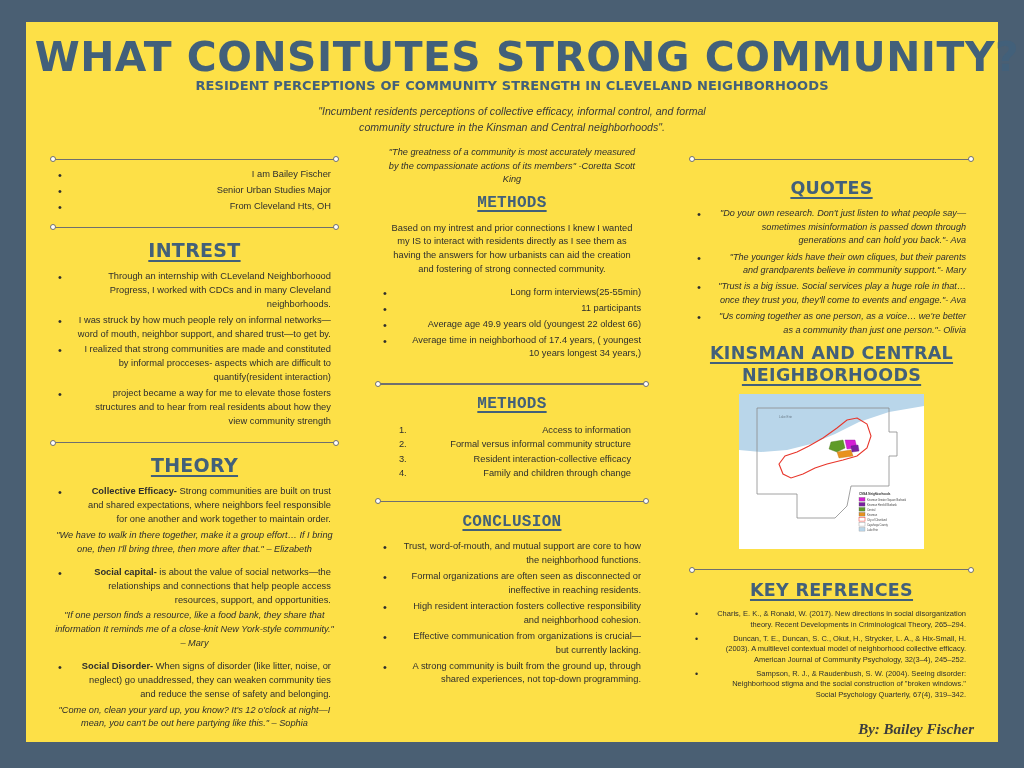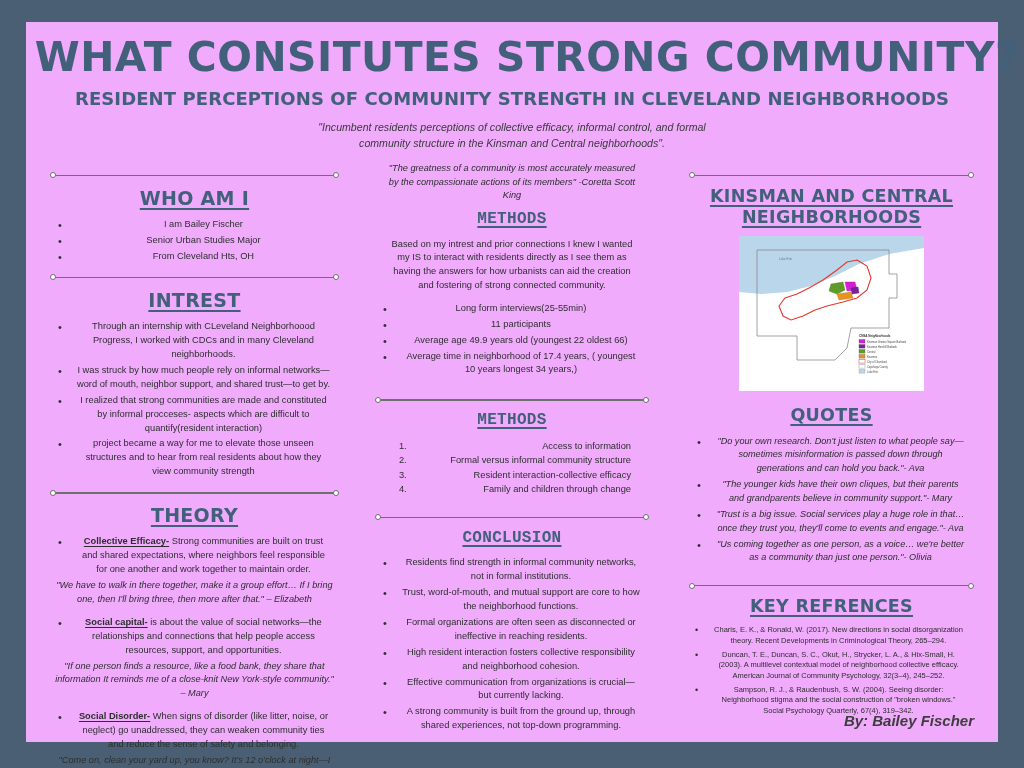--- a/index.html
+++ b/index.html
@@ -9,44 +9,43 @@
     background: #4a5f73;
     overflow: hidden;
   }
   #poster-frame {
     width: 1024px; height: 768px;
     background: #4a5f73;
     padding: 22px 26px 26px 26px;
   }
   #poster {
     width: 100%; height: 100%;
-    background: #f0abfc;
+    background: #fde047;
     position: relative;
     padding: 14px 18px 10px 18px;
   }
 
   
   #header { text-align: center; }
   .poster-title {
     font-family: "DejaVu Sans", sans-serif;
     font-weight: 700;
     font-size: 40px;
     letter-spacing: 0.5px;
     color: #42607a;
     line-height: 1.05;
     white-space: nowrap;
     transform: scaleX(1.02);
   }
   .poster-subtitle {
     font-family: "DejaVu Sans", sans-serif;
     font-weight: 700;
-    font-size: 18px;
+    font-size: 13px;
     letter-spacing: 0.1px;
     color: #42607a;
-    margin-top: 10px;
     white-space: nowrap;
   }
   .poster-tagline {
     font-family: "Liberation Sans", sans-serif;
     font-style: italic;
     font-size: 10.6px;
     color: #3a3a3a;
     line-height: 1.5;
     margin-top: 11px;
   }
@@ -114,21 +113,21 @@
     text-align: center;
     padding: 0 12px;
   }
 
   
   ul.blist { list-style: none; }
   ul.blist > li {
     position: relative;
     padding-left: 26px;
     padding-right: 8px;
-    text-align: center;
+    text-align: right;
     font-size: 9.3px;
     line-height: 1.5;
     color: #2e2e2e;
     margin-bottom: 2px;
   }
   ul.blist > li::before {
     content: "\2022";
     position: absolute;
     left: 8px; top: -1px;
     font-size: 11px;
@@ -164,21 +163,20 @@
     padding-left: 20px;
   }
   ol.nlist > li::before {
     content: counter(nitem) ".";
     position: absolute; left: 6px;
     font-size: 9.3px;
   }
 
   .term {
     font-weight: 700;
-    text-decoration: underline;
     text-underline-offset: 2px;
   }
   .qline {
     font-style: italic;
     font-size: 9.2px;
     line-height: 1.5;
     color: #2e2e2e;
     text-align: center;
     padding: 0 4px;
     margin: 2px 0 9px 0;
@@ -189,22 +187,22 @@
     width: 185px; height: 155px;
     margin: 6px auto 0 auto;
     position: relative;
     background: #ffffff;
   }
   #map-svg { display: block; width: 100%; height: 100%; }
 
   
   #byline {
     position: absolute;
-    right: 24px; bottom: 13px;
-    font-family: Liberation Sans, sans-serif;
+    right: 24px; bottom: 4px;
+    font-family: Liberation Serif, serif;
     font-style: italic;
     font-weight: 700;
     font-size: 15px;
     color: #3d3d3d;
   }
 </style>
 </head>
 <body>
 
 <div id="poster-frame">
@@ -223,41 +221,40 @@
 
       <div class="col" id="col-left">
 
         <div class="divider">
           <span class="dline"></span>
             <span class="dot l"></span>
             <span class="dot r"></span>
         </div>
 
         <div>
-          <div class="sec-head big">WHO AM I</div>
           <ul class="blist">
             <li>I am Bailey Fischer</li>
             <li>Senior Urban Studies Major</li>
             <li>From Cleveland Hts, OH</li>
           </ul>
         </div>
 
         <div class="divider">
           <span class="dline"></span>
             <span class="dot l"></span>
             <span class="dot r"></span>
         </div>
 
         <div>
           <div class="sec-head big">INTREST</div>
           <ul class="blist">
             <li>Through an internship with CLeveland Neighborhoood Progress, I worked with CDCs and in many Cleveland neighborhoods.</li>
             <li>I was struck by how much people rely on informal networks—word of mouth, neighbor support, and shared trust—to get by.</li>
             <li>I realized that strong communities are made and constituted by informal procceses- aspects which are difficult to quantify(resident interaction)</li>
-            <li>project became a way for me to elevate those unseen structures and to hear from real residents about how they view community strength</li>
+            <li>project became a way for me to elevate those fosters structures and to hear from real residents about how they view community strength</li>
           </ul>
         </div>
 
         <div class="divider">
           <span class="dline"></span>
             <span class="dot l"></span>
             <span class="dot r"></span>
         </div>
 
         <div>
@@ -313,36 +310,45 @@
 
         <div class="divider" style="margin-top:16px">
           <span class="dline"></span>
             <span class="dot l"></span>
             <span class="dot r"></span>
         </div>
 
         <div>
           <div class="sec-head mid">CONCLUSION</div>
           <ul class="blist">
-            <li>Residents find strength in informal community networks, not in formal institutions.</li>
             <li>Trust, word-of-mouth, and mutual support are core to how the neighborhood functions.</li>
             <li>Formal organizations are often seen as disconnected or ineffective in reaching residents.</li>
             <li>High resident interaction fosters collective responsibility and neighborhood cohesion.</li>
             <li>Effective communication from organizations is crucial—but currently lacking.</li>
             <li>A strong community is built from the ground up, through shared experiences, not top-down programming.</li>
           </ul>
         </div>
       </div>
 
       <div class="col" id="col-right">
 
         <div class="divider">
           <span class="dline"></span>
             <span class="dot l"></span>
             <span class="dot r"></span>
+        </div>
+
+        <div>
+          <div class="sec-head right" style="margin-top:14px">QUOTES</div>
+          <ul class="blist quotes">
+            <li>"Do your own research. Don't just listen to what people say—sometimes misinformation is passed down through generations and can hold you back."- Ava</li>
+            <li>"The younger kids have their own cliques, but their parents and grandparents believe in community support."- Mary</li>
+            <li>"Trust is a big issue. Social services play a huge role in that… once they trust you, they'll come to events and engage."- Ava</li>
+            <li>"Us coming together as one person, as a voice… we're better as a community than just one person."- Olivia</li>
+          </ul>
         </div>
 
         <div>
           <div class="sec-head right">
             <div>KINSMAN AND CENTRAL</div>
             <div>NEIGHBORHOODS</div>
           </div>
 
           <div id="map-wrap">
             <svg id="map-svg" viewBox="0 0 185 155">
@@ -377,30 +383,20 @@
                 <text x="128" y="126.5" font-size="2.6" fill="#444" font-family="Liberation Sans, sans-serif">City of Cleveland</text>
                 <rect x="120" y="128.5" width="6" height="3.6" fill="#ffffff" stroke="#8a8a8a" stroke-width="0.4"></rect>
                 <text x="128" y="131.5" font-size="2.6" fill="#444" font-family="Liberation Sans, sans-serif">Cuyahoga County</text>
                 <rect x="120" y="133.5" width="6" height="3.6" fill="#b9d6ea" stroke="#8a8a8a" stroke-width="0.3"></rect>
                 <text x="128" y="136.5" font-size="2.6" fill="#444" font-family="Liberation Sans, sans-serif">Lake Erie</text>
               </g>
             </svg>
           </div>
         </div>
 
-        <div>
-          <div class="sec-head right" style="margin-top:14px">QUOTES</div>
-          <ul class="blist quotes">
-            <li>"Do your own research. Don't just listen to what people say—sometimes misinformation is passed down through generations and can hold you back."- Ava</li>
-            <li>"The younger kids have their own cliques, but their parents and grandparents believe in community support."- Mary</li>
-            <li>"Trust is a big issue. Social services play a huge role in that… once they trust you, they'll come to events and engage."- Ava</li>
-            <li>"Us coming together as one person, as a voice… we're better as a community than just one person."- Olivia</li>
-          </ul>
-        </div>
-
         <div class="divider" style="margin-top:16px">
           <span class="dline"></span>
             <span class="dot l"></span>
             <span class="dot r"></span>
         </div>
 
         <div>
           <div class="sec-head right">KEY REFRENCES</div>
           <ul class="blist refs">
             <li>Charis, E. K., &amp; Ronald, W. (2017). New directions in social disorganization theory. Recent Developments in Criminological Theory, 265–294.</li>

